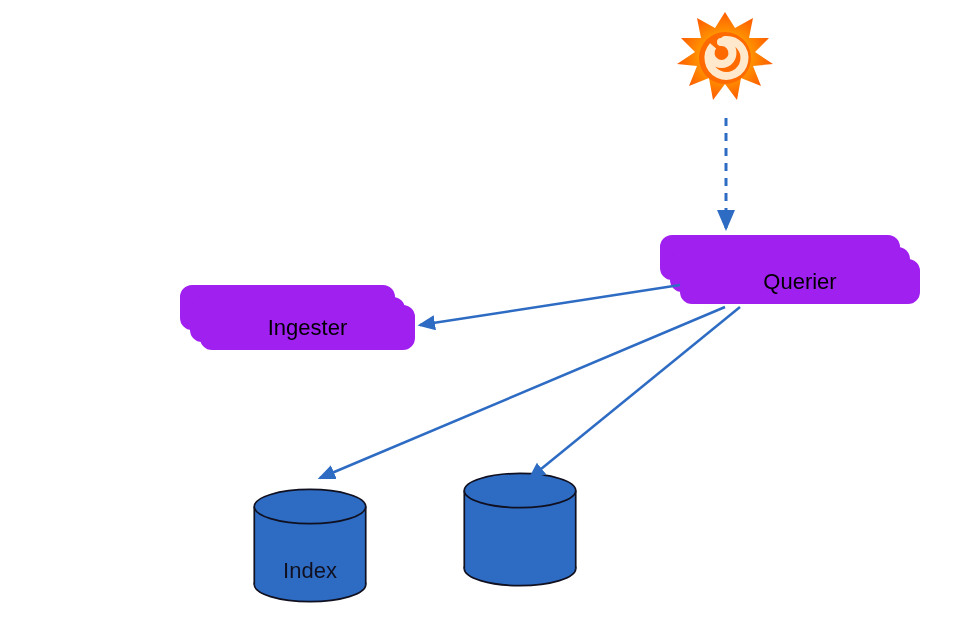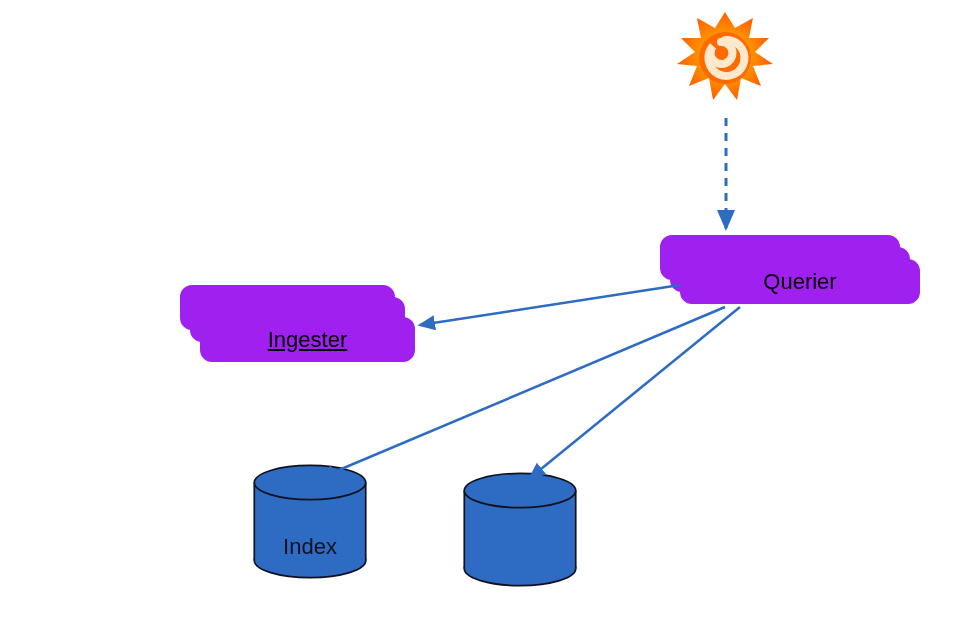--- a/index.html
+++ b/index.html
@@ -85,26 +85,26 @@
     <div class="node-box" style="left:0px; top:0px; width:240px;"></div>
     <div class="node-box" style="left:10px; top:12px; width:240px;"></div>
     <div class="node-box" style="left:20px; top:24px; width:240px;">
       <span>Querier</span>
     </div>
   </div>
 
   <div class="node-stack" style="left: 180px; top: 285px;">
     <div class="node-box" style="left:0px; top:0px; width:215px;"></div>
     <div class="node-box" style="left:10px; top:12px; width:215px;"></div>
-    <div class="node-box" style="left:20px; top:32px; width:215px;text-decoration:underline;">
+    <div class="node-box" style="left:20px; top:20px; width:215px;">
       <span>Ingester</span>
     </div>
   </div>
 
-  <div class="cylinder" style="left: 240px; top: 462px;">
+  <div class="cylinder" style="left: 240px; top: 486px;">
     <svg class="cylinder-body" viewBox="0 0 140 140">
       <ellipse cx="70" cy="115" rx="65" ry="20" fill="#2e6cc4" stroke="#101020" stroke-width="2"></ellipse>
       <rect x="5" y="24" width="130" height="91" fill="#2e6cc4" stroke="none"></rect>
       <line x1="5" y1="24" x2="5" y2="115" stroke="#101020" stroke-width="2"></line>
       <line x1="135" y1="24" x2="135" y2="115" stroke="#101020" stroke-width="2"></line>
       <ellipse cx="70" cy="24" rx="65" ry="20" fill="#2e6cc4" stroke="#101020" stroke-width="2"></ellipse>
     </svg>
     <div class="cylinder-label">Index</div>
   </div>
 

